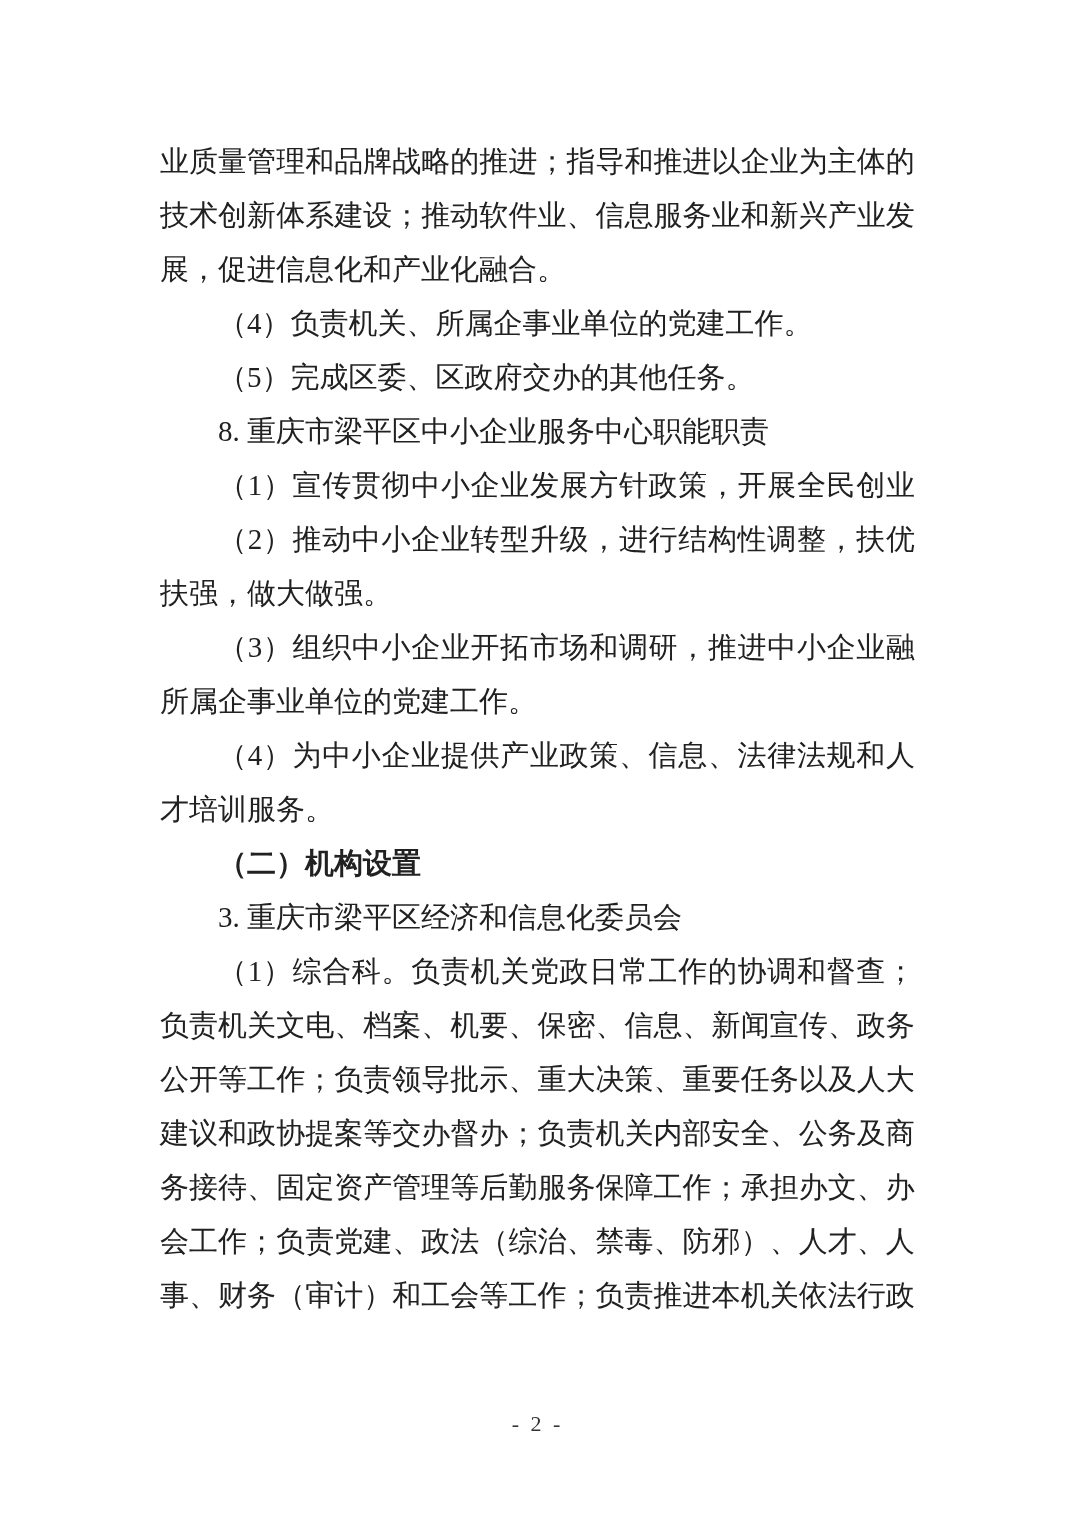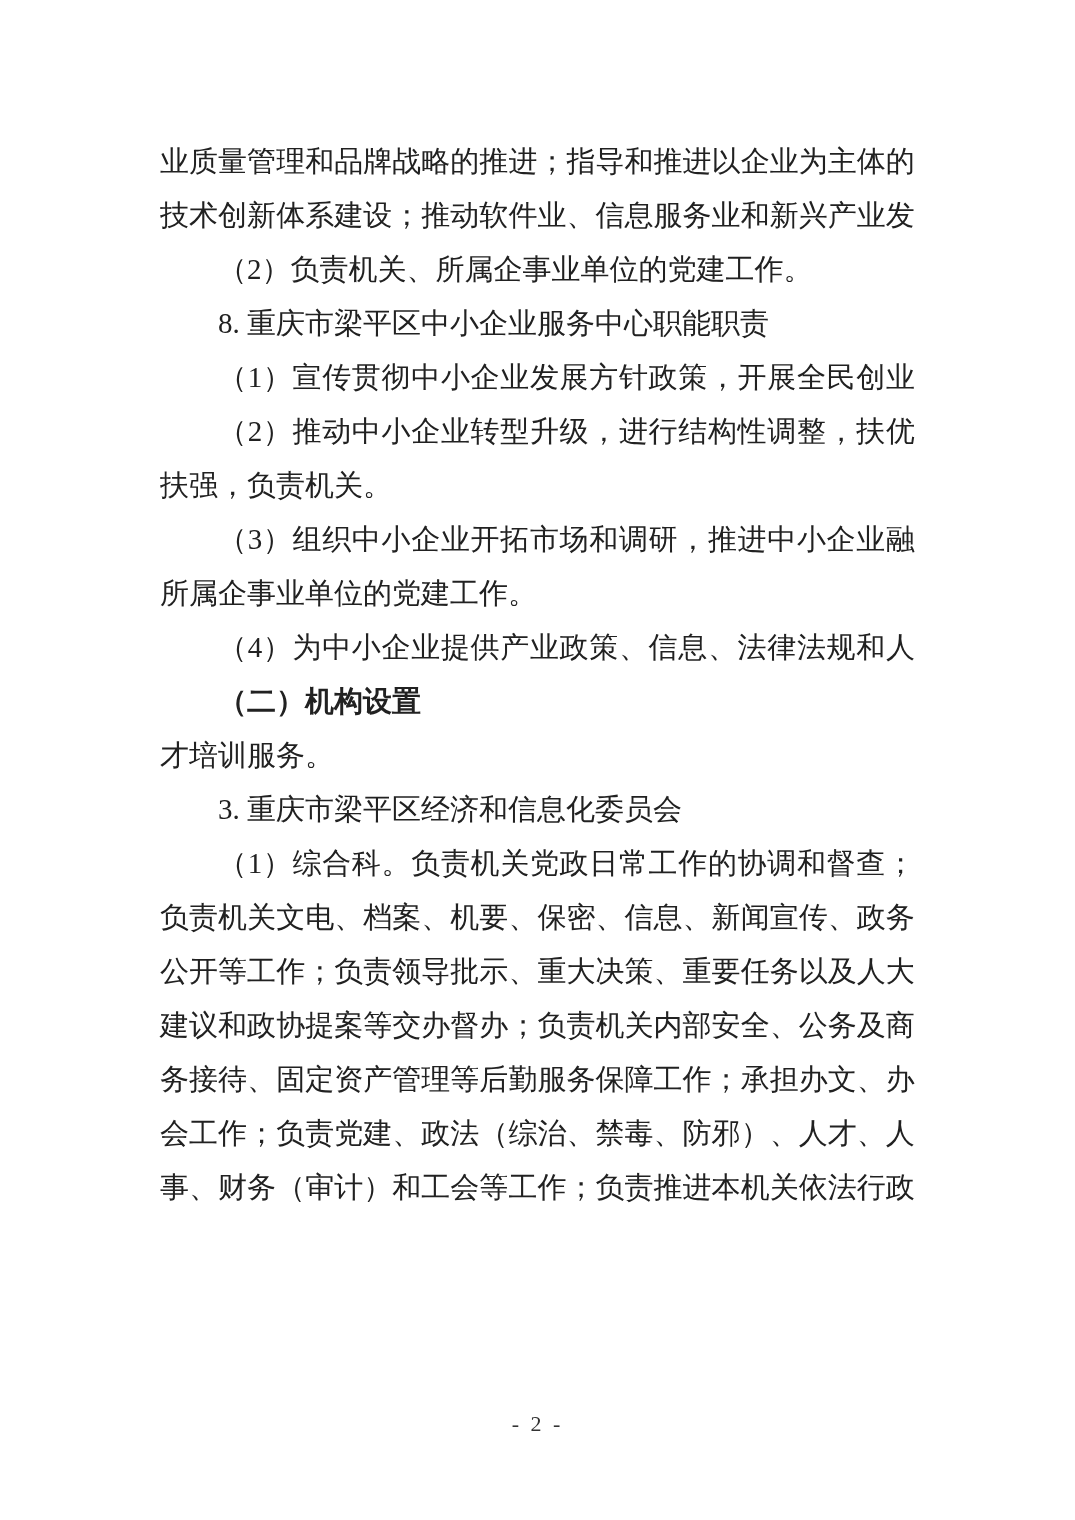--- a/index.html
+++ b/index.html
@@ -107,21 +107,23 @@
         <span>服</span>
         <span>务</span>
         <span>业</span>
         <span>和</span>
         <span>新</span>
         <span>兴</span>
         <span>产</span>
         <span>业</span>
         <span>发</span>
       </div>
-      <div class="line indent">（2）负责机关、所属企事业单位的党建工作。</div>
+      <div class="line">展，促进信息化和产业化融合。</div>
+      <div class="line indent">（4）负责机关、所属企事业单位的党建工作。</div>
+      <div class="line indent">（5）完成区委、区政府交办的其他任务。</div>
       <div class="line indent">8. 重庆市梁平区中小企业服务中心职能职责</div>
       <div class="line indent justify">
         <span>（</span>
         <span>1</span>
         <span>）</span>
         <span>宣</span>
         <span>传</span>
         <span>贯</span>
         <span>彻</span>
         <span>中</span>
@@ -161,21 +163,21 @@
         <span>行</span>
         <span>结</span>
         <span>构</span>
         <span>性</span>
         <span>调</span>
         <span>整</span>
         <span>，</span>
         <span>扶</span>
         <span>优</span>
       </div>
-      <div class="line">扶强，负责机关。</div>
+      <div class="line">扶强，做大做强。</div>
       <div class="line indent justify">
         <span>（</span>
         <span>3</span>
         <span>）</span>
         <span>组</span>
         <span>织</span>
         <span>中</span>
         <span>小</span>
         <span>企</span>
         <span>业</span>
@@ -215,22 +217,22 @@
         <span>信</span>
         <span>息</span>
         <span>、</span>
         <span>法</span>
         <span>律</span>
         <span>法</span>
         <span>规</span>
         <span>和</span>
         <span>人</span>
       </div>
+      <div class="line">才培训服务。</div>
       <div class="line indent bold">（二）机构设置</div>
-      <div class="line">才培训服务。</div>
       <div class="line indent">3. 重庆市梁平区经济和信息化委员会</div>
       <div class="line indent justify">
         <span>（</span>
         <span>1</span>
         <span>）</span>
         <span>综</span>
         <span>合</span>
         <span>科</span>
         <span>。</span>
         <span>负</span>

